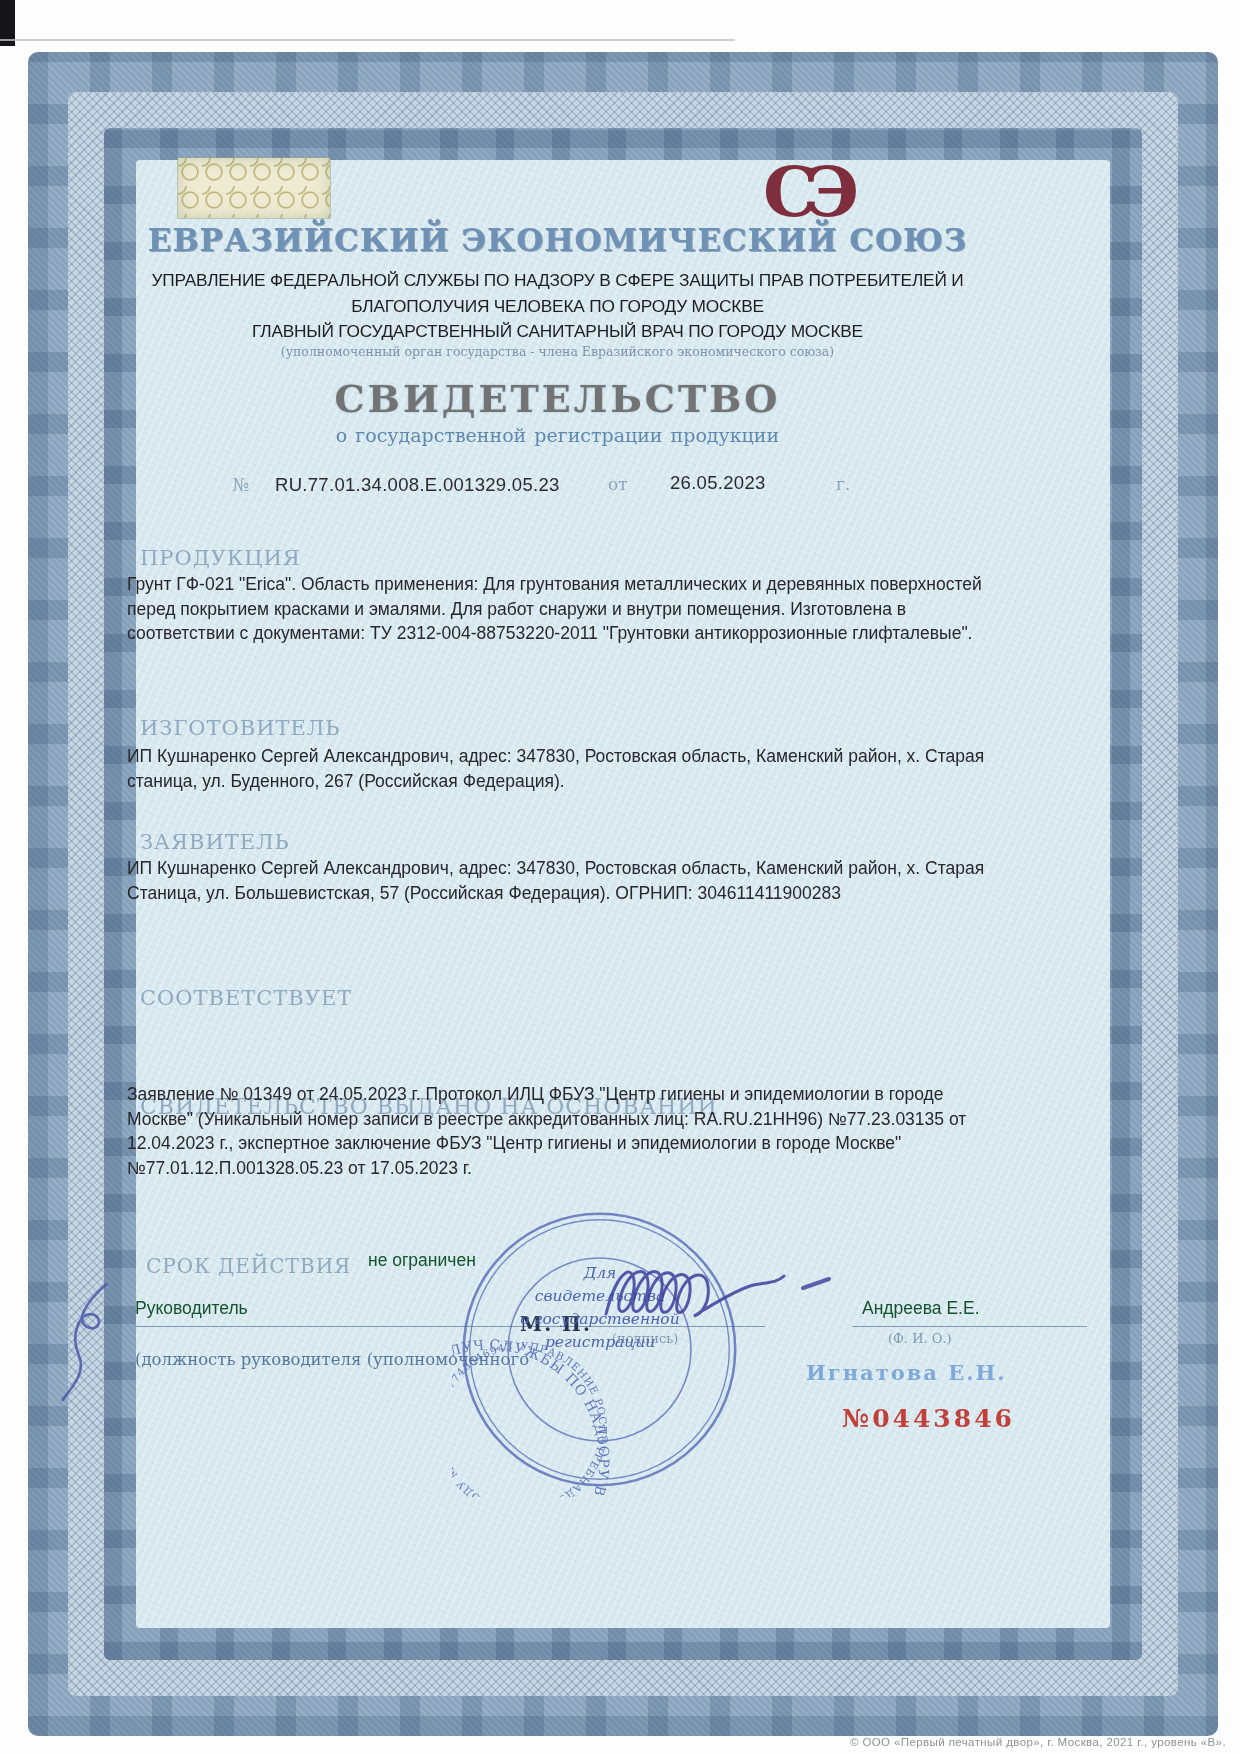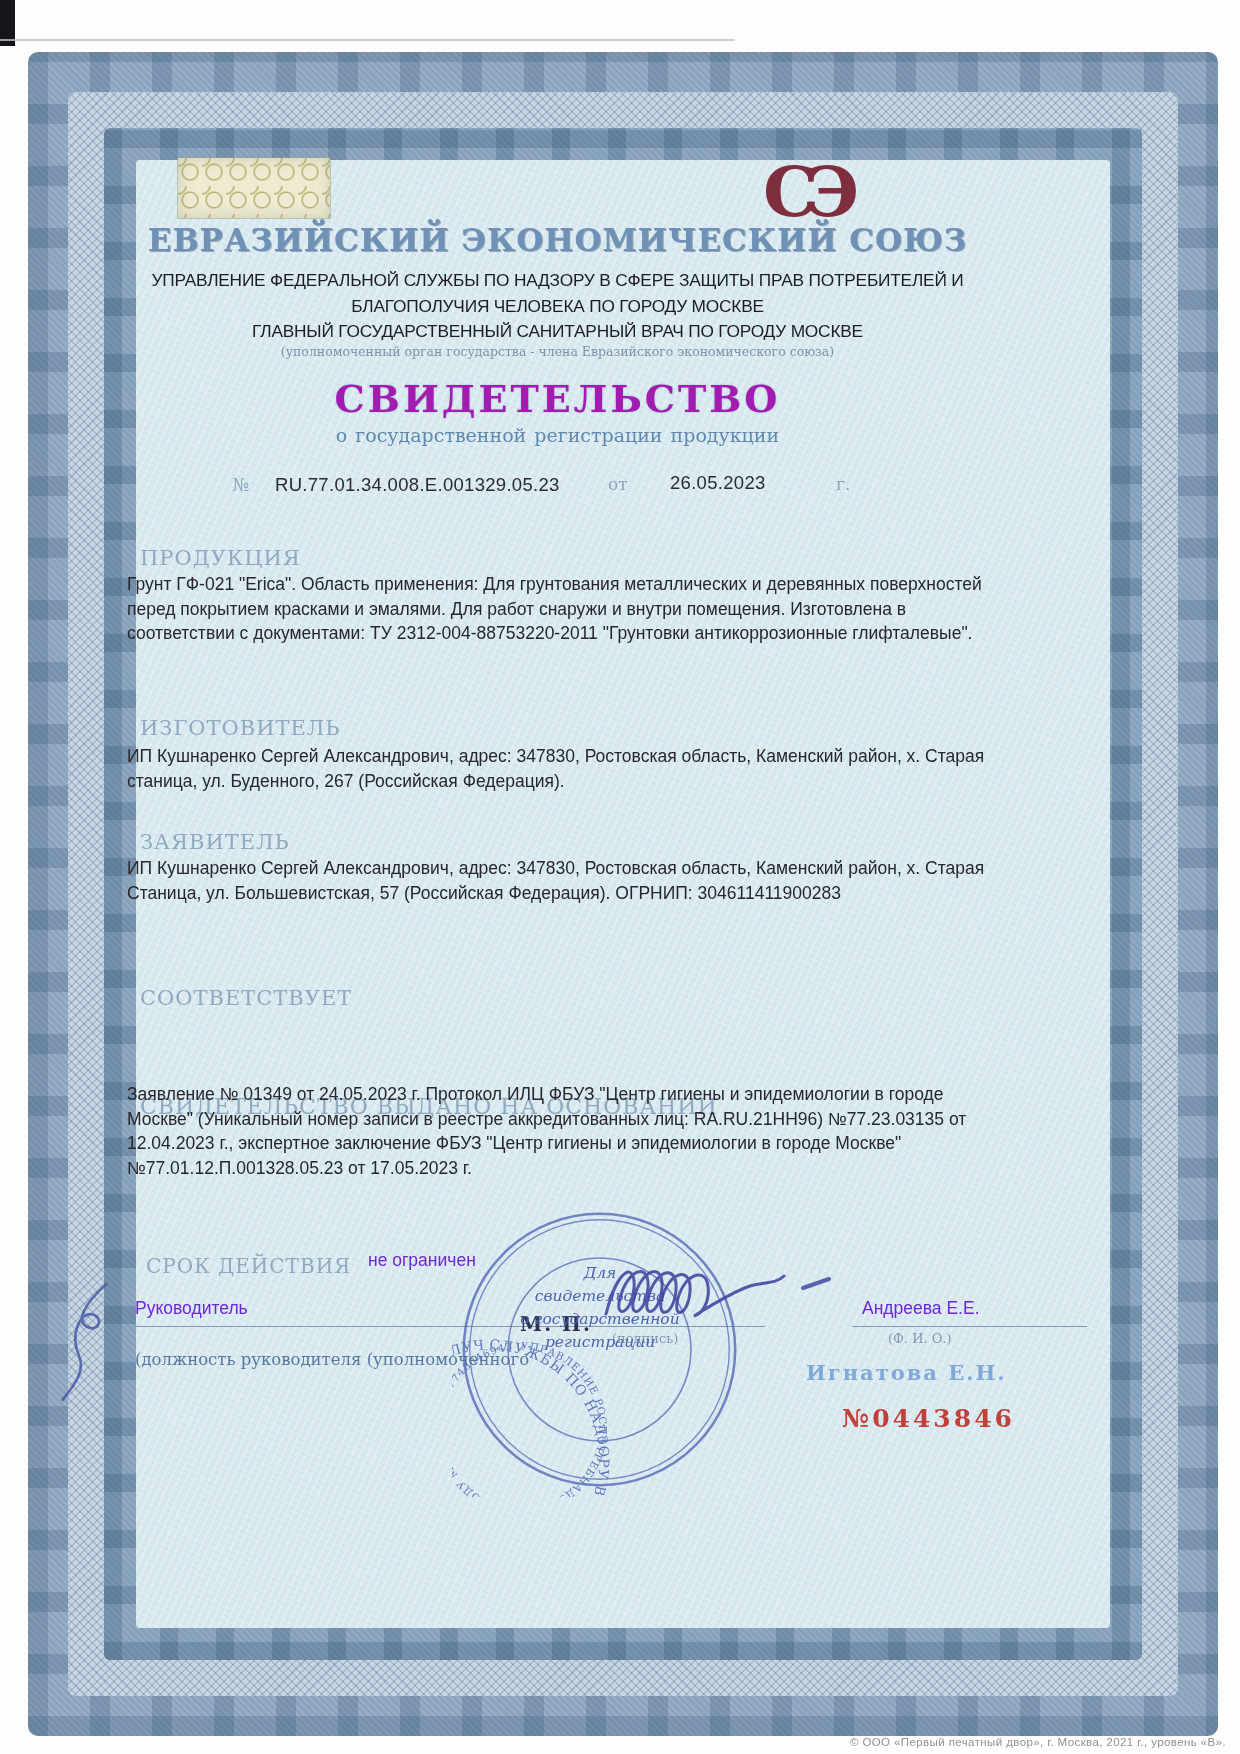--- a/index.html
+++ b/index.html
@@ -53,33 +53,33 @@
     font-family:"DejaVu Serif",serif;font-weight:bold;font-size:31px;color:#6e91b5;
     letter-spacing:1px;text-shadow:1px 1px 0 rgba(38,68,100,.40);}
 
   .org-lines{left:135px;top:268px;width:845px;text-align:center;
     font-size:17.3px;line-height:25.5px;color:#1d1d20;letter-spacing:-0.2px;}
 
   .authority-note{left:135px;top:344px;width:845px;text-align:center;
     font-family:"DejaVu Serif",serif;font-size:12.5px;color:#7d93a9;}
 
   .doc-title{left:135px;top:376px;width:845px;text-align:center;
-    font-family:"DejaVu Serif",serif;font-weight:bold;font-size:38px;color:#a21caf;
+    font-family:"DejaVu Serif",serif;font-weight:bold;font-size:38px;color:#737373;
     letter-spacing:3px;text-shadow:0 0 2px rgba(110,145,180,.55);}
 
   .doc-subtitle{left:135px;top:424px;width:845px;text-align:center;
     font-family:"DejaVu Serif",serif;font-weight:normal;font-size:19px;color:#5e88ae;word-spacing:2px;}
 
   .reg-label{font-family:"DejaVu Serif",serif;font-size:18px;color:#8aa4bc;}
   .reg-value{font-size:18.5px;color:#2b2b2e;letter-spacing:.3px;}
 
   .sec-head{font-family:"DejaVu Serif",serif;font-size:21px;color:#8fa9c0;letter-spacing:1px;}
   .sec-body{left:127px;width:860px;font-size:17.5px;line-height:24.5px;color:#27272b;}
 
-  .dark-label{font-size:17.5px;color:#6d28d9;}
+  .dark-label{font-size:17.5px;color:#14532d;}
   .sig-line{height:0;border-top:1.5px solid #7f9ab0;}
   .small-cap{font-family:"DejaVu Serif",serif;font-size:13px;color:#7e98b0;}
   .pos-note{font-family:"DejaVu Serif",serif;font-size:16.5px;line-height:26px;color:#56779c;}
 
   .registrar{font-family:"DejaVu Serif",serif;font-weight:bold;font-size:21px;color:#75a3d6;
     letter-spacing:2px;opacity:.9;}
   .blank-num{font-family:"DejaVu Serif",serif;font-weight:bold;font-size:25px;color:#c2403a;
     letter-spacing:3px;}
 
   .mp{font-family:"DejaVu Serif",serif;font-weight:bold;font-size:20px;color:#2a3450;letter-spacing:2px;}

